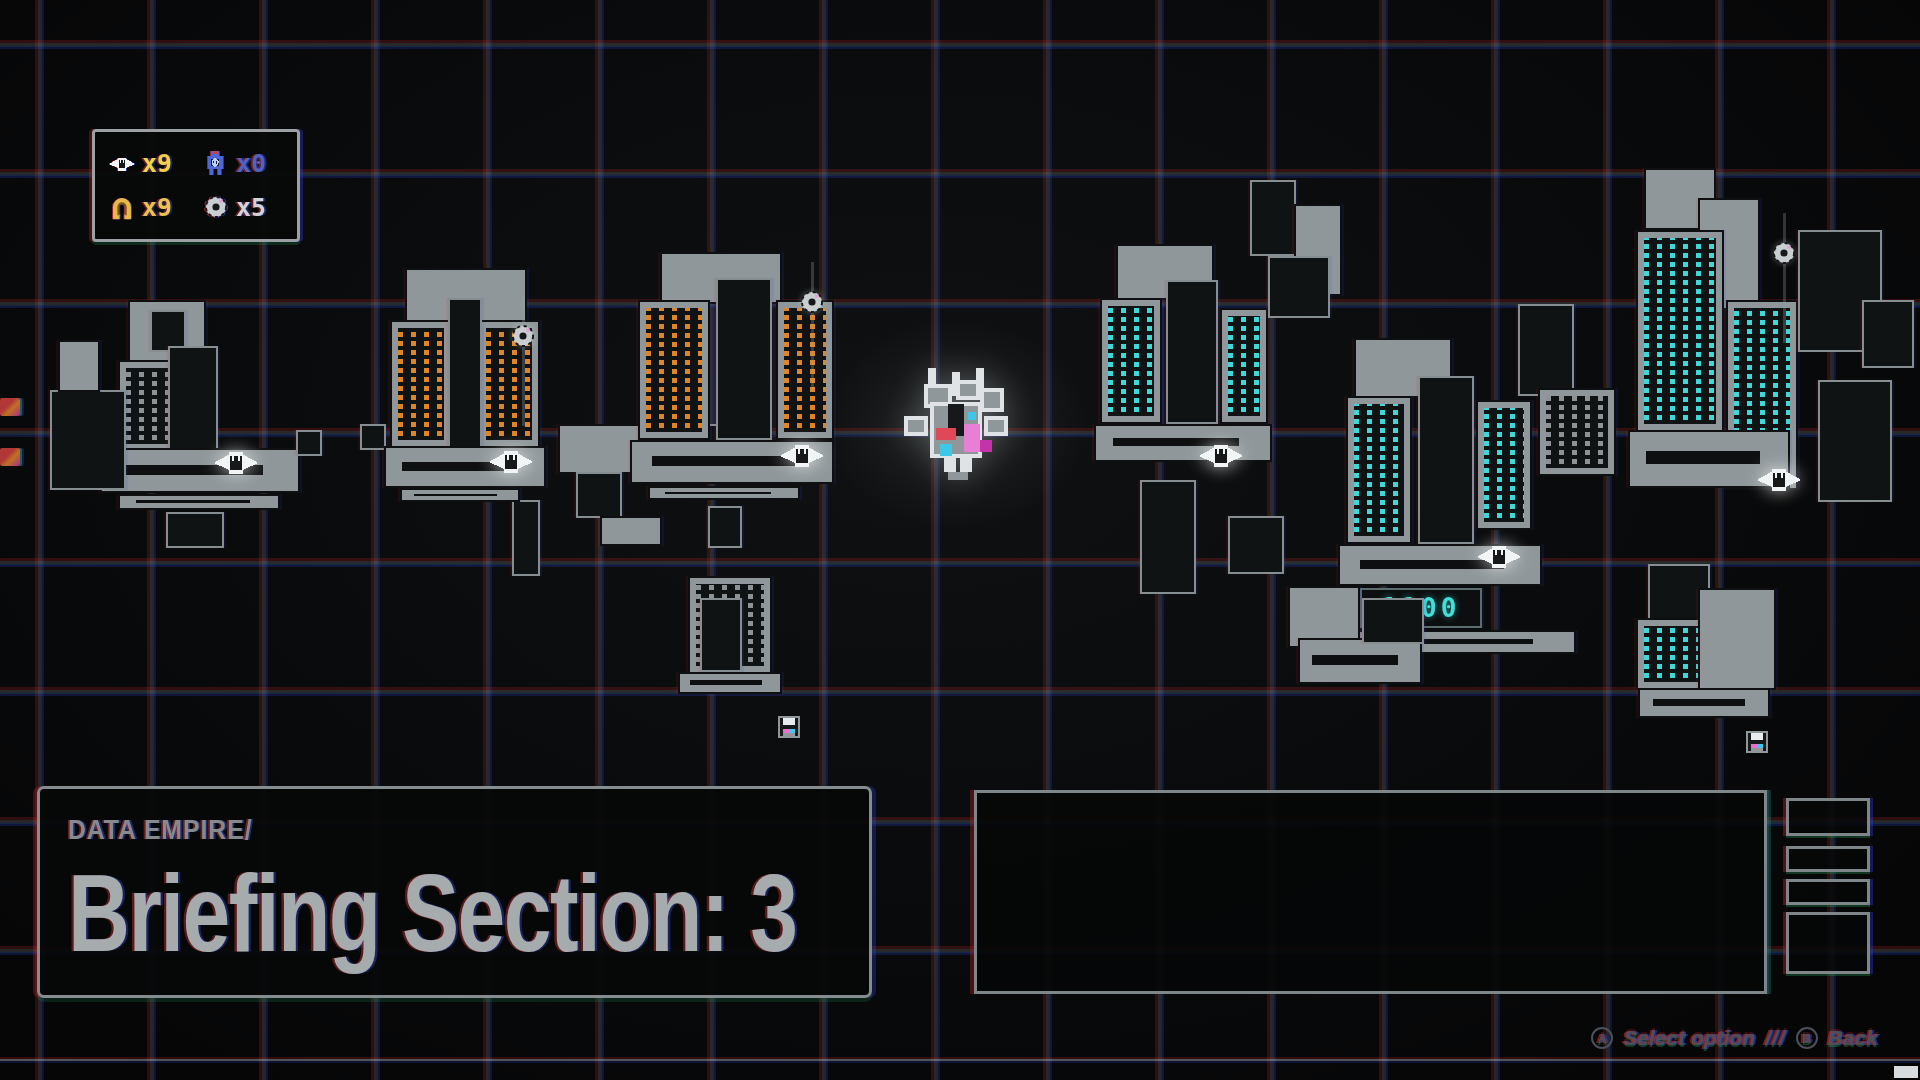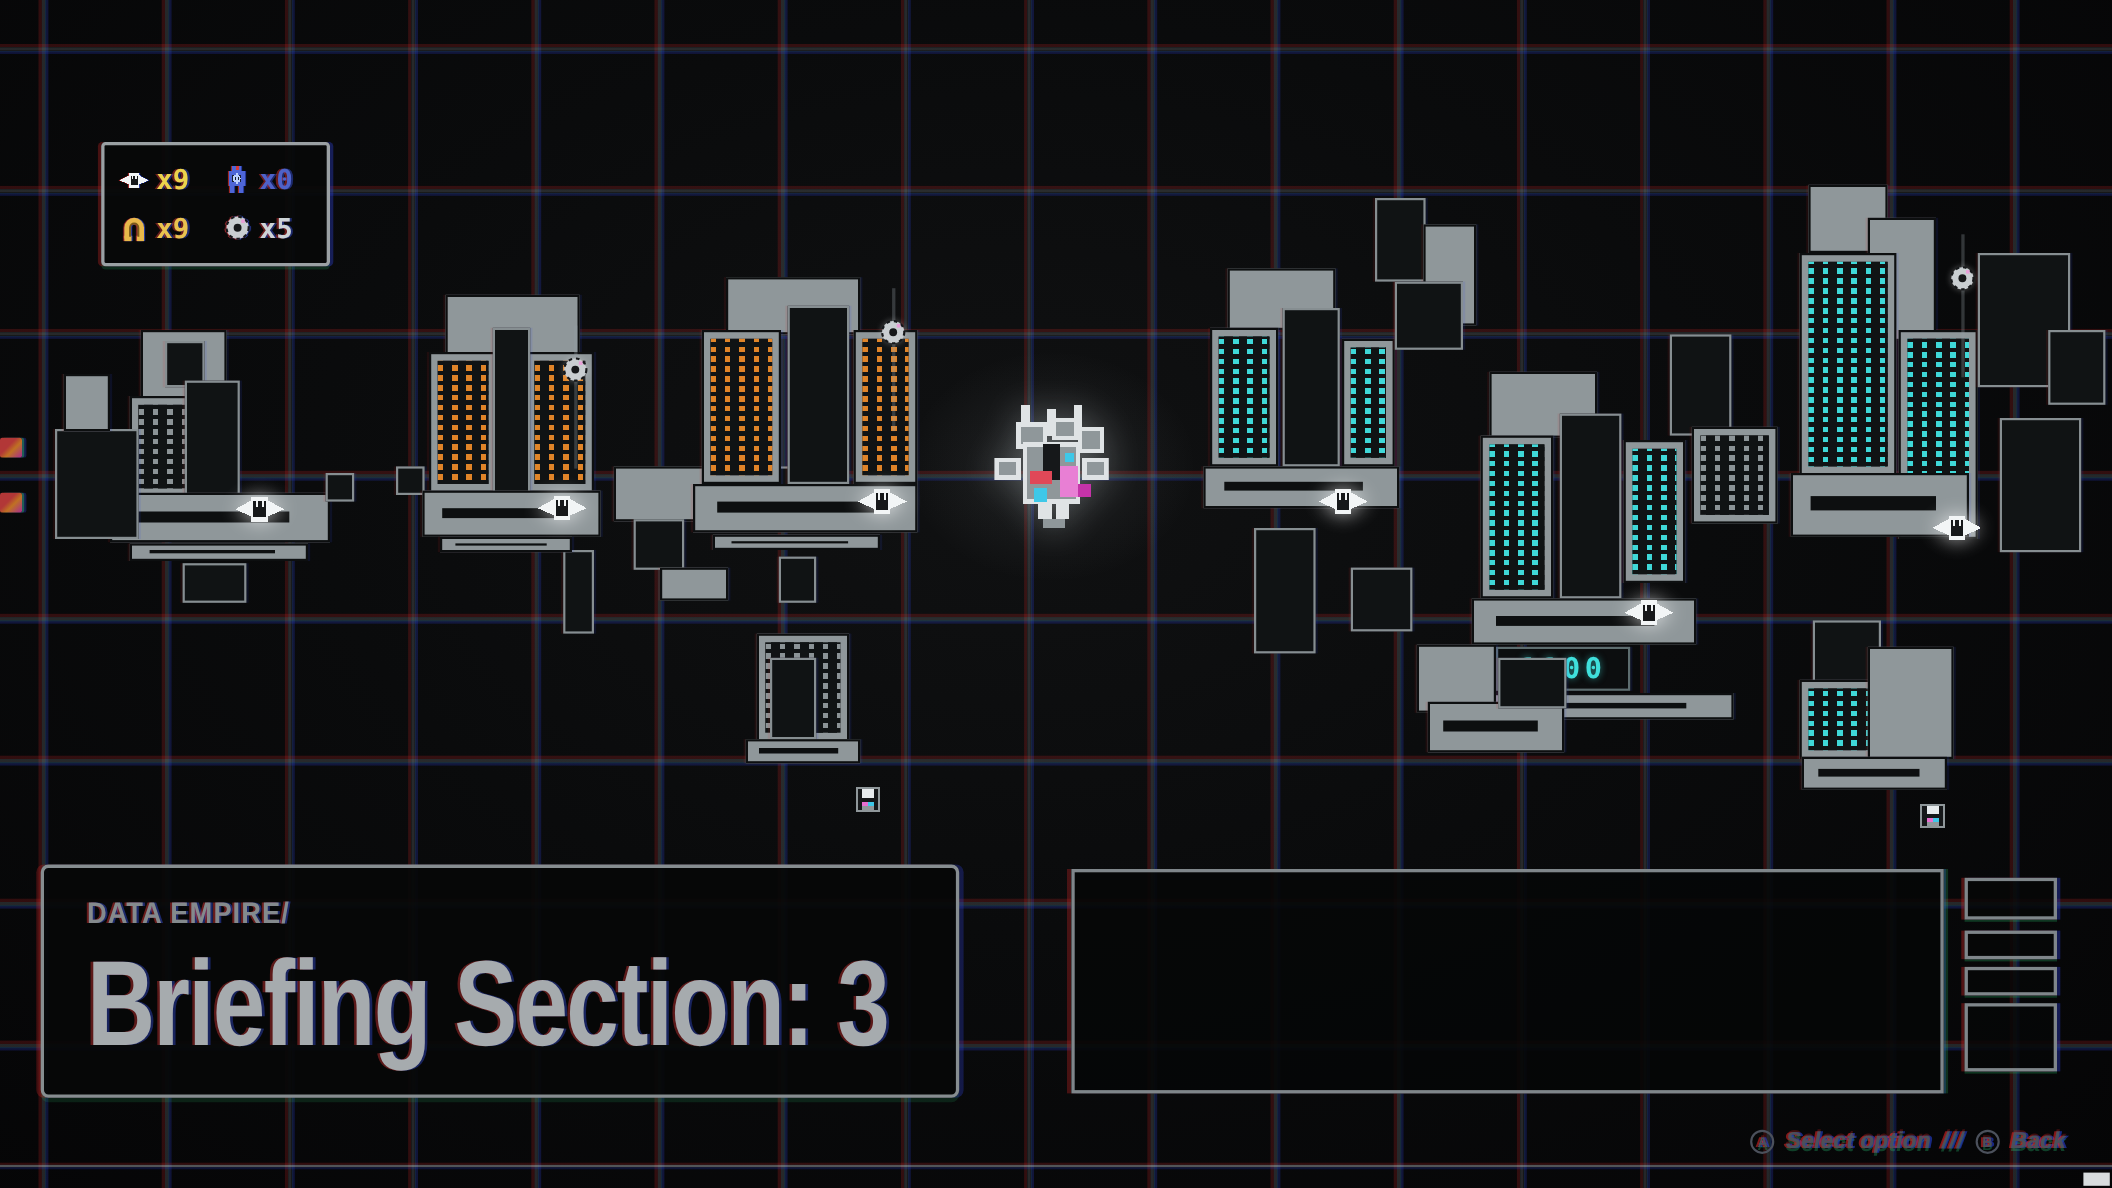--- a/index.html
+++ b/index.html
@@ -43,21 +43,21 @@
     background:rgba(7,8,8,.94);border:3px solid #9aa0a3;border-radius:4px;
     box-shadow:-3px 0 0 rgba(220,40,40,.3),3px 0 0 rgba(50,70,230,.35),0 3px 0 rgba(40,200,110,.18);
     display:grid;grid-template-columns:1fr 1fr;align-items:center;padding:10px 14px;column-gap:14px;}
   .counter{display:flex;align-items:center;gap:7px;}
   .counter .cicon{width:26px;height:26px;flex:0 0 auto;
     filter:drop-shadow(-1px 0 rgba(255,60,60,.6)) drop-shadow(1px 0 rgba(60,90,255,.6));}
   .counter .cnum{font:700 25px "DejaVu Sans Mono",monospace;
     text-shadow:-2px 0 rgba(255,60,60,.4),2px 0 rgba(60,90,255,.4);}
   
   .briefing{position:absolute;left:37px;top:786px;width:835px;height:212px;box-sizing:border-box;
-    background:rgba(6,7,7,.93);border:3px solid #868d90;border-radius:7px;padding:26px 28px 0 39px;
+    background:rgba(6,7,7,.93);border:3px solid #868d90;border-radius:7px;padding:26px 28px 0 28px;
     box-shadow:-4px 0 0 rgba(220,40,40,.28),4px 0 0 rgba(50,70,230,.28),0 4px 0 rgba(40,200,110,.14);}
   .kicker{font-weight:700;font-size:27px;color:#848a8d;letter-spacing:1px;
     transform:scaleX(.92);transform-origin:left;
     text-shadow:-2px 0 rgba(255,60,60,.4),2px 0 rgba(60,90,255,.4);}
   .title{margin-top:12px;font-weight:700;font-size:110px;line-height:1.0;color:#a6abae;
     letter-spacing:-2px;transform:scaleX(.78);transform-origin:left;white-space:nowrap;
     text-shadow:-3px 0 rgba(255,60,60,.35),3px 0 rgba(60,90,255,.35);}
   .detail{position:absolute;left:974px;top:790px;width:793px;height:204px;box-sizing:border-box;
     background:rgba(6,7,7,.9);border:3px solid #7f868a;
     box-shadow:-4px 0 0 rgba(220,40,40,.3),4px 0 0 rgba(50,200,110,.22),2px 0 0 rgba(50,70,230,.3);}

